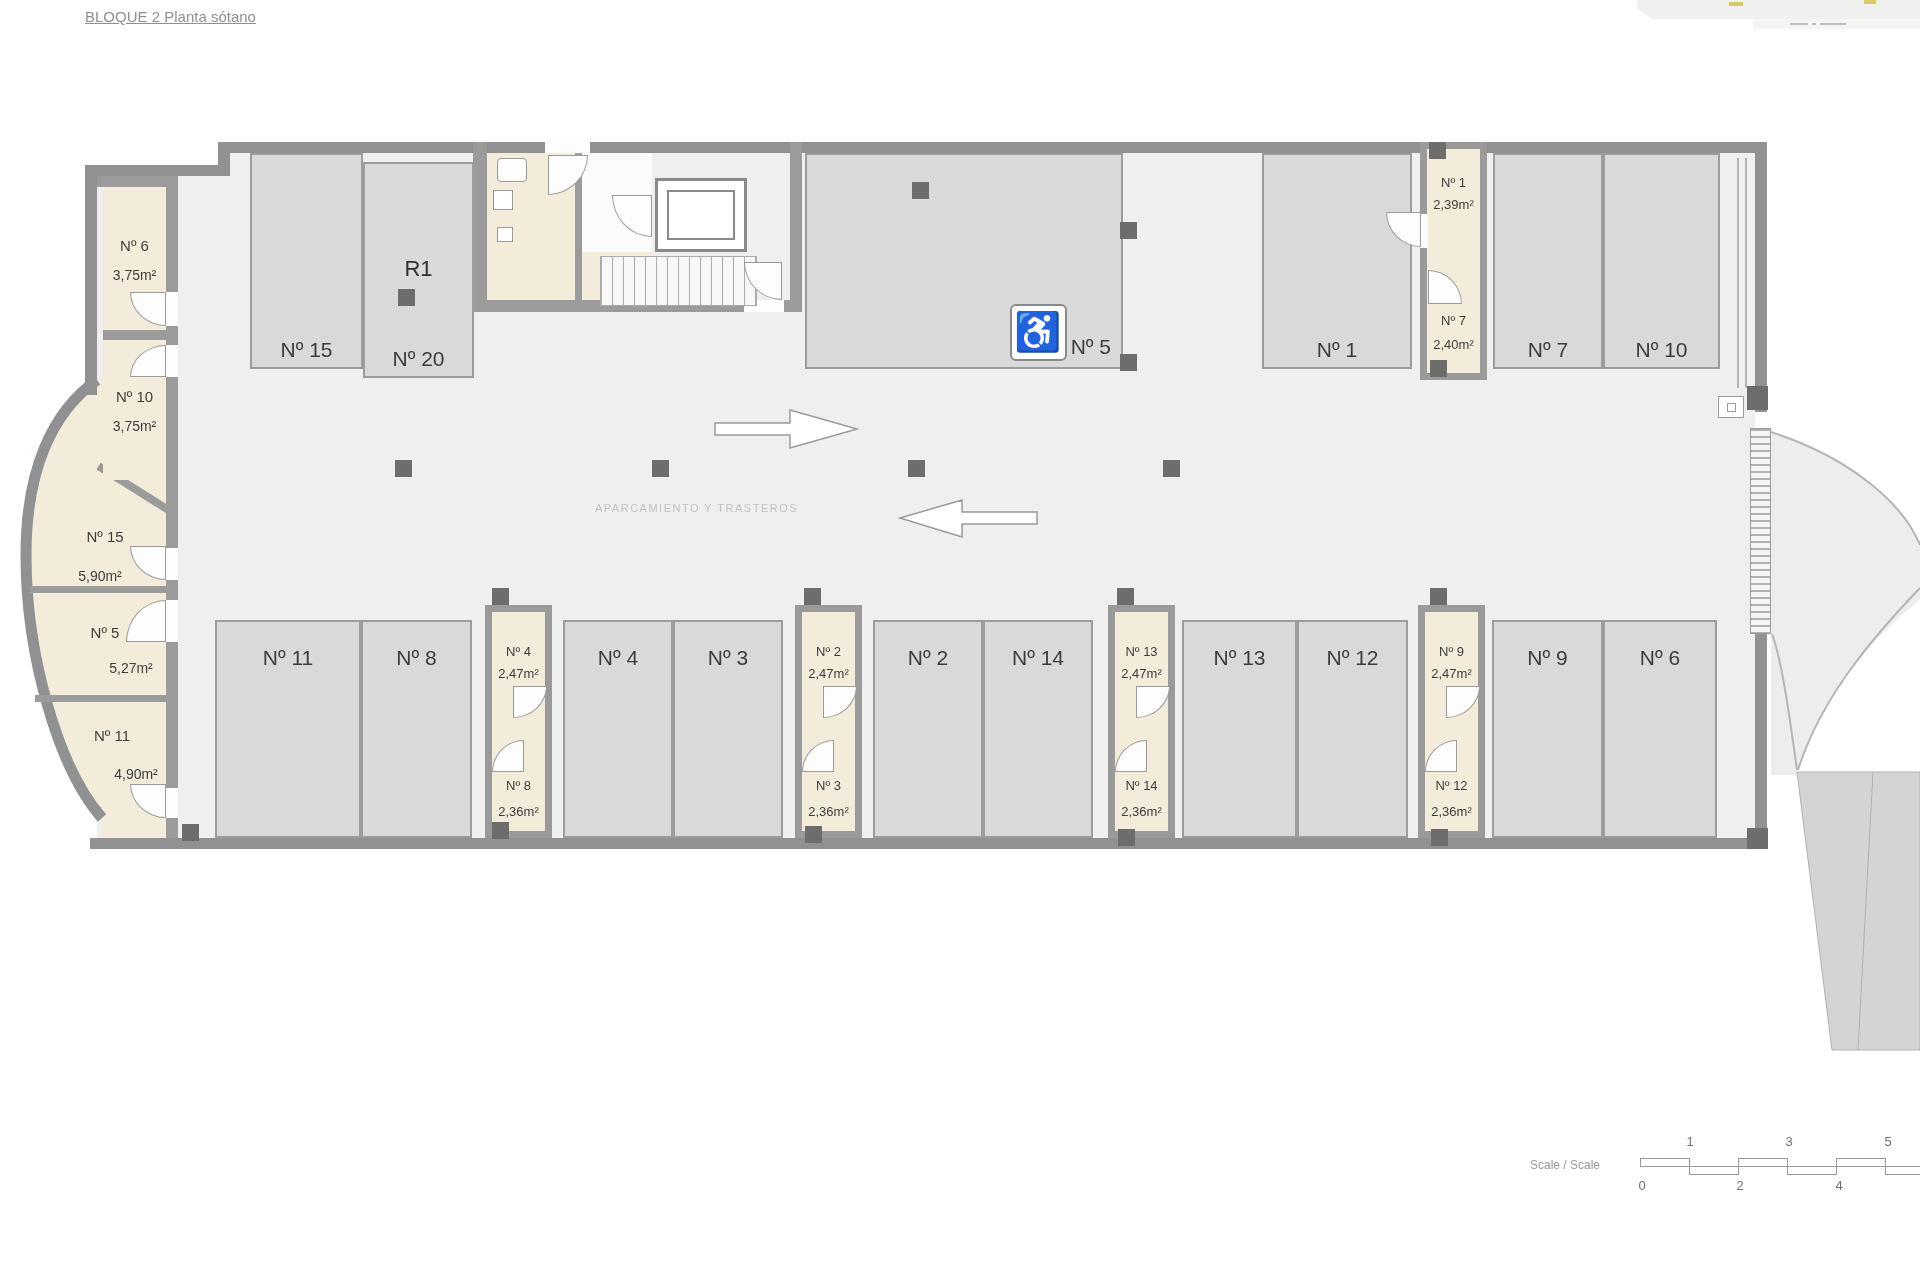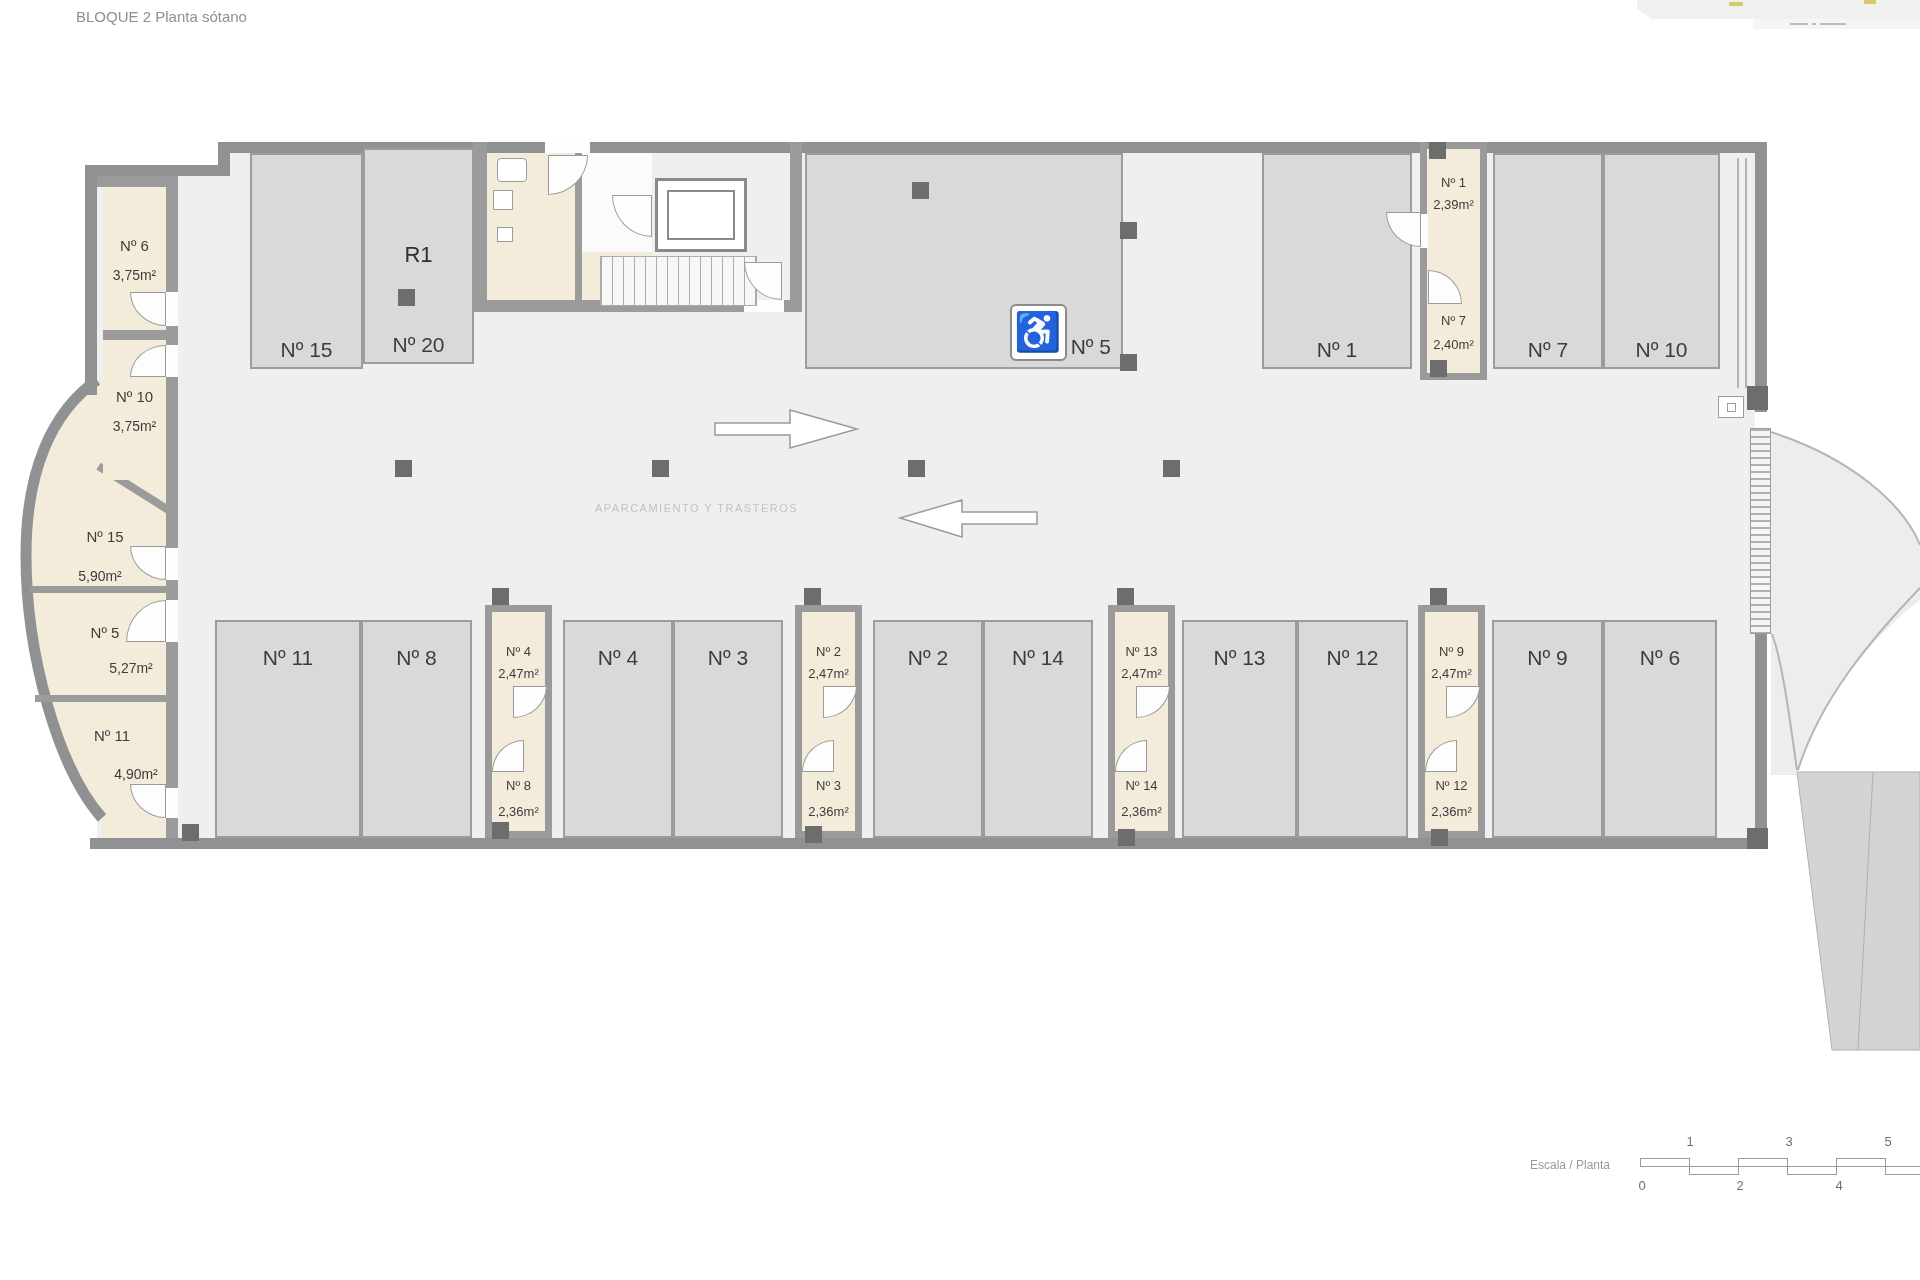--- a/index.html
+++ b/index.html
@@ -28,21 +28,21 @@
   .arc.tl{border-top-left-radius:100%;}
   .arc.tr{border-top-right-radius:100%;}
   .arc.bl{border-bottom-left-radius:100%;}
   .arc.br{border-bottom-right-radius:100%;}
   .fix{position:absolute;background:#fff;border:1px solid #9b9b9b;z-index:5;}
   .stairs{position:absolute;background:#f7f7f7;border:1px solid #ababab;z-index:5;
           background-image:repeating-linear-gradient(90deg,#adadad 0 1px,transparent 1px 11px);}
   .ribbed{position:absolute;background:#f5f5f5;border:1px solid #9b9b9b;z-index:5;
           background-image:repeating-linear-gradient(180deg,#b0b0b0 0 2px,transparent 2px 7px);}
   .gate{position:absolute;border-left:2px solid #b3b3b3;border-right:2px solid #b3b3b3;z-index:5;}
-  .title{position:absolute;left:76px;top:8px;font-size:15px;color:#8f8f8f;z-index:7;}
+  .title{position:absolute;left:85px;top:8px;font-size:15px;color:#8f8f8f;z-index:7;text-decoration:underline;}
   .centerlabel{position:absolute;left:595px;top:502px;font-size:11px;letter-spacing:1.5px;color:#c2c2c2;z-index:6;}
   .handicap-box{position:absolute;left:203px;bottom:6px;width:57px;height:57px;background:#fff;
           border:2px solid #8a8a8a;border-radius:6px;color:#3f3f3f;font-size:38px;line-height:53px;
           text-align:center;z-index:6;}
   .hlabel{position:absolute;right:10px;bottom:8px;font-size:21px;color:#3c3c3c;z-index:6;}
   .scale-label{position:absolute;left:1530px;top:1158px;font-size:12px;color:#9a9a9a;z-index:7;}
   .seg{position:absolute;width:50px;height:9px;border:1px solid #9a9a9a;background:#fff;z-index:7;}
   .snum{position:absolute;font-size:13px;color:#6f6f6f;transform:translateX(-50%);z-index:7;}
   .logo-band{position:absolute;left:1637px;top:0;width:283px;height:19px;background:#f0f0ee;
           clip-path:polygon(0 0,100% 0,100% 100%,5% 100%,0 45%);z-index:7;}
@@ -115,21 +115,21 @@
   <div class="llabel" style="left:40px;width:130px;top:528px;">Nº 15</div>
   <div class="larea" style="left:30px;width:140px;top:568px;">5,90m²</div>
   <div class="llabel" style="left:40px;width:130px;top:624px;">Nº 5</div>
   <div class="larea" style="left:66px;width:130px;top:660px;">5,27m²</div>
   <div class="llabel" style="left:45px;width:134px;top:727px;">Nº 11</div>
   <div class="larea" style="left:70px;width:132px;top:766px;">4,90m²</div>
 
   <div class="parking" style="left:250px;top:153px;width:113px;height:216px;">
     <span class="plabel bot">Nº 15</span>
   </div>
-  <div class="parking" style="left:363px;top:148px;width:111px;height:216px;">
+  <div class="parking" style="left:363px;top:162px;width:111px;height:216px;">
     <span class="zlabel">R1</span>
     <span class="plabel bot">Nº 20</span>
   </div>
   <div class="parking" style="left:805px;top:153px;width:318px;height:216px;">
     <span class="handicap-box">♿</span>
     <span class="hlabel">Nº 5</span>
   </div>
   <div class="parking" style="left:1262px;top:153px;width:150px;height:216px;">
     <span class="plabel bot">Nº 1</span>
   </div>
@@ -273,21 +273,21 @@
   <div class="pillar" style="left:1747px;top:386px;width:21px;height:24px;"></div>
   <div class="pillar" style="left:1747px;top:828px;width:21px;height:21px;"></div>
 
   <svg class="arrows" width="1920" height="1280" viewBox="0 0 1920 1280">
     <polygon points="715,423 790,423 790,410 857,429 790,448 790,435 715,435" fill="#ffffff" stroke="#9a9a9a" stroke-width="1.5"></polygon>
     <polygon points="1037,512 962,512 962,500 900,518 962,537 962,524 1037,524" fill="#ffffff" stroke="#9a9a9a" stroke-width="1.5"></polygon>
   </svg>
 
   <div class="centerlabel">APARCAMIENTO Y TRASTEROS</div>
 
-  <div class="scale-label">Escala / Planta</div>
+  <div class="scale-label">Scale / Scale</div>
   <div class="seg" style="left:1640px;top:1158px;"></div>
   <div class="seg" style="left:1689px;top:1166px;"></div>
   <div class="seg" style="left:1738px;top:1158px;"></div>
   <div class="seg" style="left:1787px;top:1166px;"></div>
   <div class="seg" style="left:1836px;top:1158px;"></div>
   <div class="seg" style="left:1885px;top:1166px;"></div>
   <span class="snum" style="left:1690px;top:1134px;">1</span>
   <span class="snum" style="left:1789px;top:1134px;">3</span>
   <span class="snum" style="left:1888px;top:1134px;">5</span>
   <span class="snum" style="left:1642px;top:1178px;">0</span>

